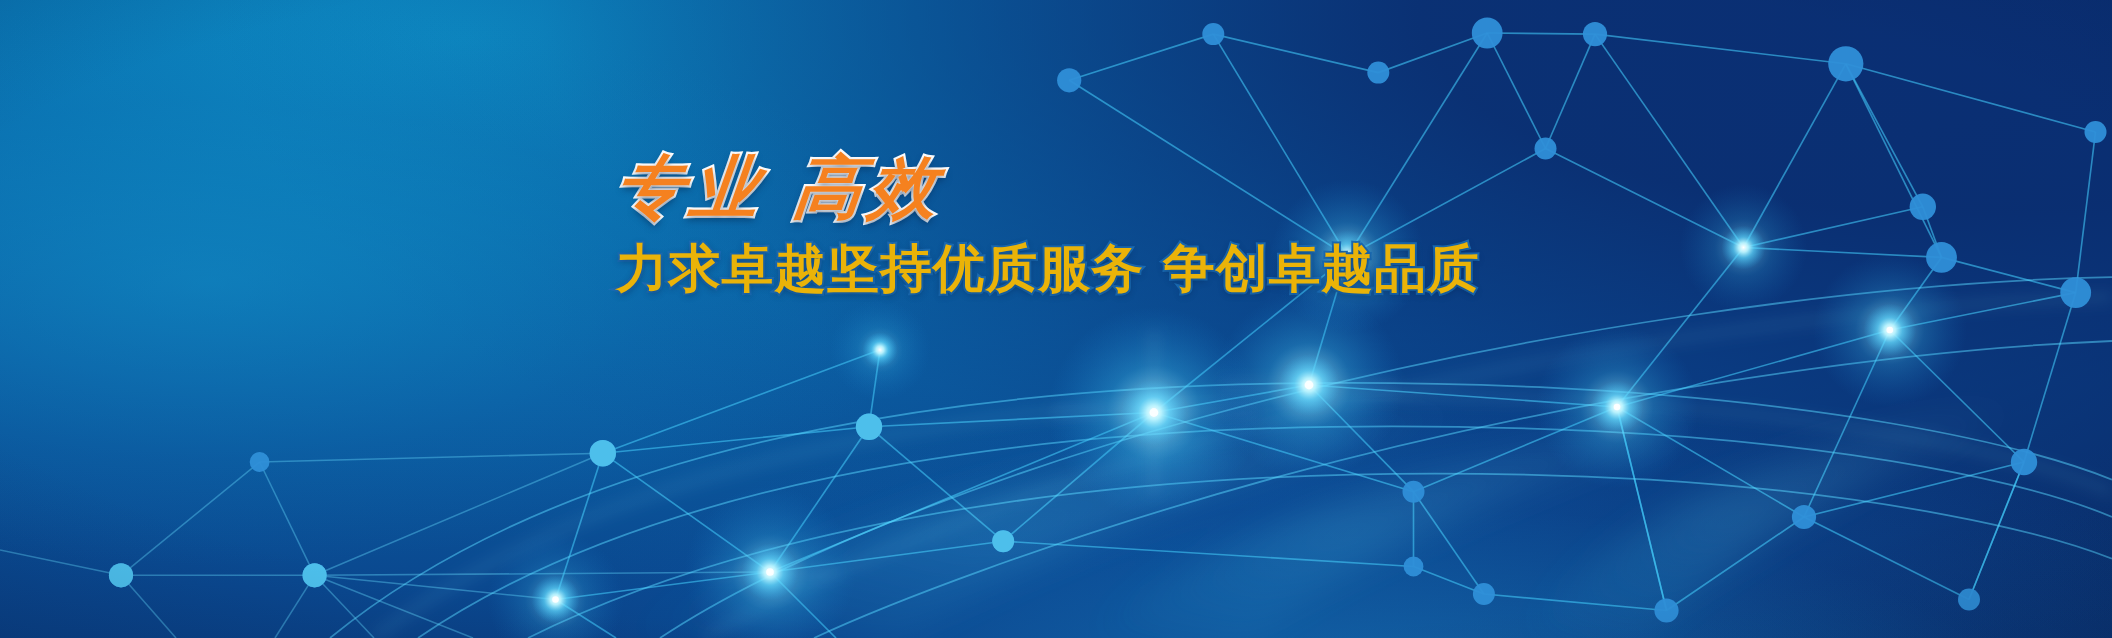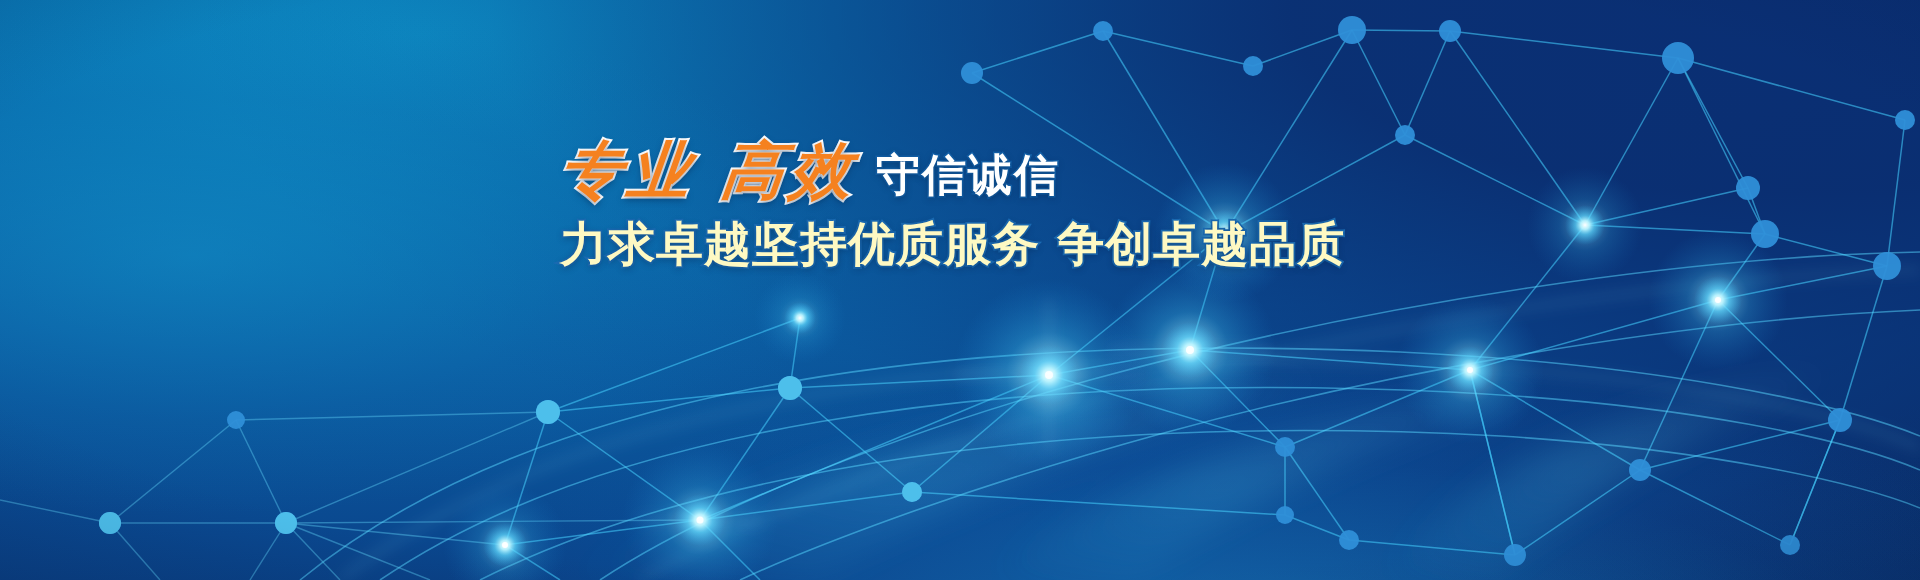--- a/index.html
+++ b/index.html
@@ -87,21 +87,21 @@
     -webkit-text-stroke:3px #1362ab;
     paint-order:stroke fill;
     text-shadow:0 2px 6px rgba(3,32,72,0.5);
   }
   .line2 {
     margin-top:10px;
     font-family:"DejaVu Sans", sans-serif;
     font-size:47px;
     font-weight:700;
     letter-spacing:1px;
-    color:#fef9c3;
+    color:#eab308;
     white-space:nowrap;
     -webkit-text-stroke:3.5px #1b6cb4;
     paint-order:stroke fill;
     text-shadow:0 2px 7px rgba(3,32,72,0.45);
   }
 </style>
 </head>
 <body>
 
 <div class="banner">
@@ -315,18 +315,17 @@
       <path d="M 1110,350 L 1270,350"></path>
       <path d="M 640,520 L 760,520"></path>
     </g>
   </svg>
 
   <div class="bg-vignette"></div>
 
   <div class="copy">
     <div class="line1">
       <span class="brush"><span>专业</span><span class="gap"></span><span>高效</span></span>
-      <span class="sub-white">守信诚信</span>
     </div>
     <div class="line2">力求卓越坚持优质服务  争创卓越品质</div>
   </div>
 
 </div>
 
 </body></html>

